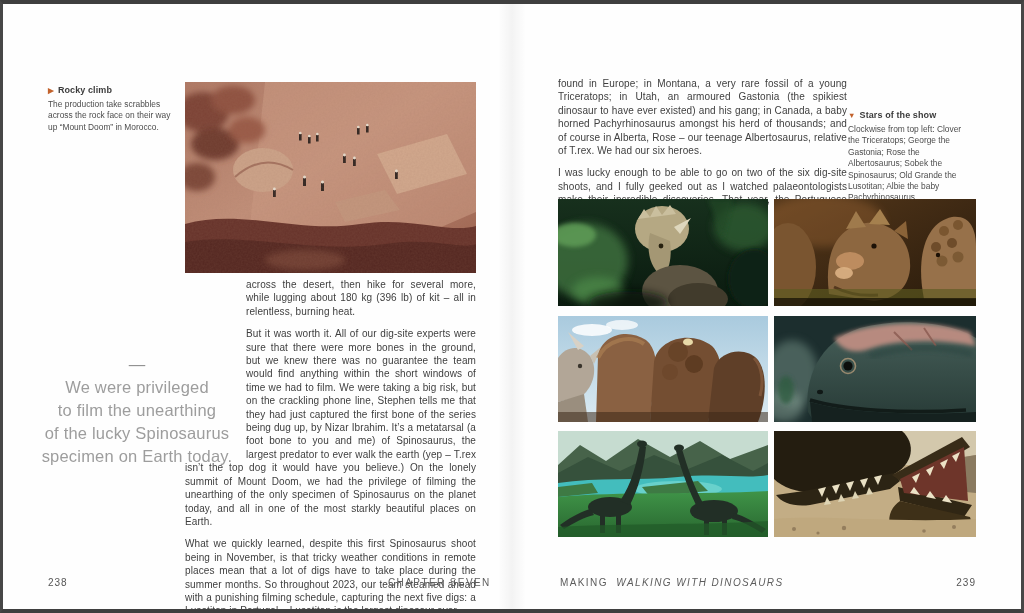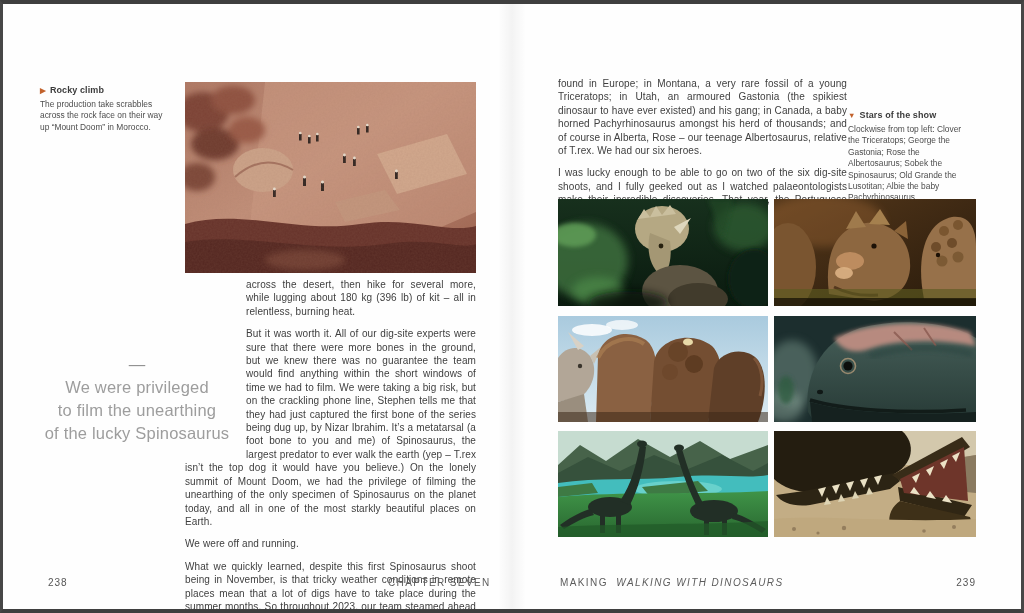--- a/index.html
+++ b/index.html
@@ -33,21 +33,21 @@
   .pagenum{letter-spacing:1px;color:#555;}
 </style>
 </head>
 <body>
 
 <div class="canvas">
   <div class="gutter"></div>
 
   <div>
 
-    <div class="caption" style="left:40px;top:85px;width:134px;">
+    <div class="caption" style="left:48px;top:85px;width:134px;">
       <div class="cap-title"><span class="marker">▶</span><span>Rocky climb</span></div>
       <div>The production take scrabbles across the rock face on their way up “Mount Doom” in Morocco.</div>
     </div>
 
     <figure class="photo" style="left:185px;top:82px;width:291px;height:191px;margin:0;">
       <svg viewBox="0 0 291 191" preserveAspectRatio="none">
         <defs>
           <linearGradient id="rockbg" x1="0" y1="0" x2="1" y2="1">
             <stop offset="0" stop-color="#b07a66"></stop>
               <stop offset="0.45" stop-color="#c2907a"></stop>
@@ -110,29 +110,29 @@
             </g>
         </g>
         <rect width="291" height="191" filter="url(#grain)" opacity="0.35"></rect>
       </svg>
     </figure>
 
     <div class="bodycol" style="left:185px;top:278px;width:291px;">
       <div class="pq-spacer"></div>
       <p>across the desert, then hike for several more, while lugging about 180 kg (396 lb) of kit – all in relentless, burning heat.</p>
       <p>But it was worth it. All of our dig-site experts were sure that there were more bones in the ground, but we knew there was no guarantee the team would find anything within the short windows of time we had to film. We were taking a big risk, but on the crackling phone line, Stephen tells me that they had just captured the first bone of the series being dug up, by Nizar Ibrahim. It’s a metatarsal (a foot bone to you and me) of Spinosaurus, the largest predator to ever walk the earth (yep – T.rex isn’t the top dog it would have you believe.) On the lonely summit of Mount Doom, we had the privilege of filming the unearthing of the only specimen of Spinosaurus on the planet today, and all in one of the most starkly beautiful places on Earth.</p>
-      <p>We were off and running.</p>
       <p>What we quickly learned, despite this first Spinosaurus shoot being in November, is that tricky weather conditions in remote places mean that a lot of digs have to take place during the summer months. So throughout 2023, our team steamed ahead with a punishing filming schedule, capturing the next five digs: a Lusotitan in Portugal – Lusotitan is the largest dinosaur ever</p>
     </div>
 
     <div class="pullquote">
       <span class="pq-dash">—</span>
       <span>We were privileged</span><br>
       <span>to film the unearthing</span><br>
       <span>of the lucky Spinosaurus</span><br>
+      <span>specimen on Earth today.</span>
     </div>
 
     <div class="footer-item pagenum" style="left:48px;">238</div>
     <div class="footer-item" style="left:388px;">CHAPTER SEVEN</div>
   </div>
 
   <div>
 
     <div class="bodycol" style="left:558px;top:77px;width:289px;">
       <p>found in Europe; in Montana, a very rare fossil of a young Triceratops; in Utah, an armoured Gastonia (the spikiest dinosaur to have ever existed) and his gang; in Canada, a baby horned Pachyrhinosaurus amongst his herd of thousands; and of course in Alberta, Rose – our teenage Albertosaurus, relative of T.rex. We had our six heroes.</p>

